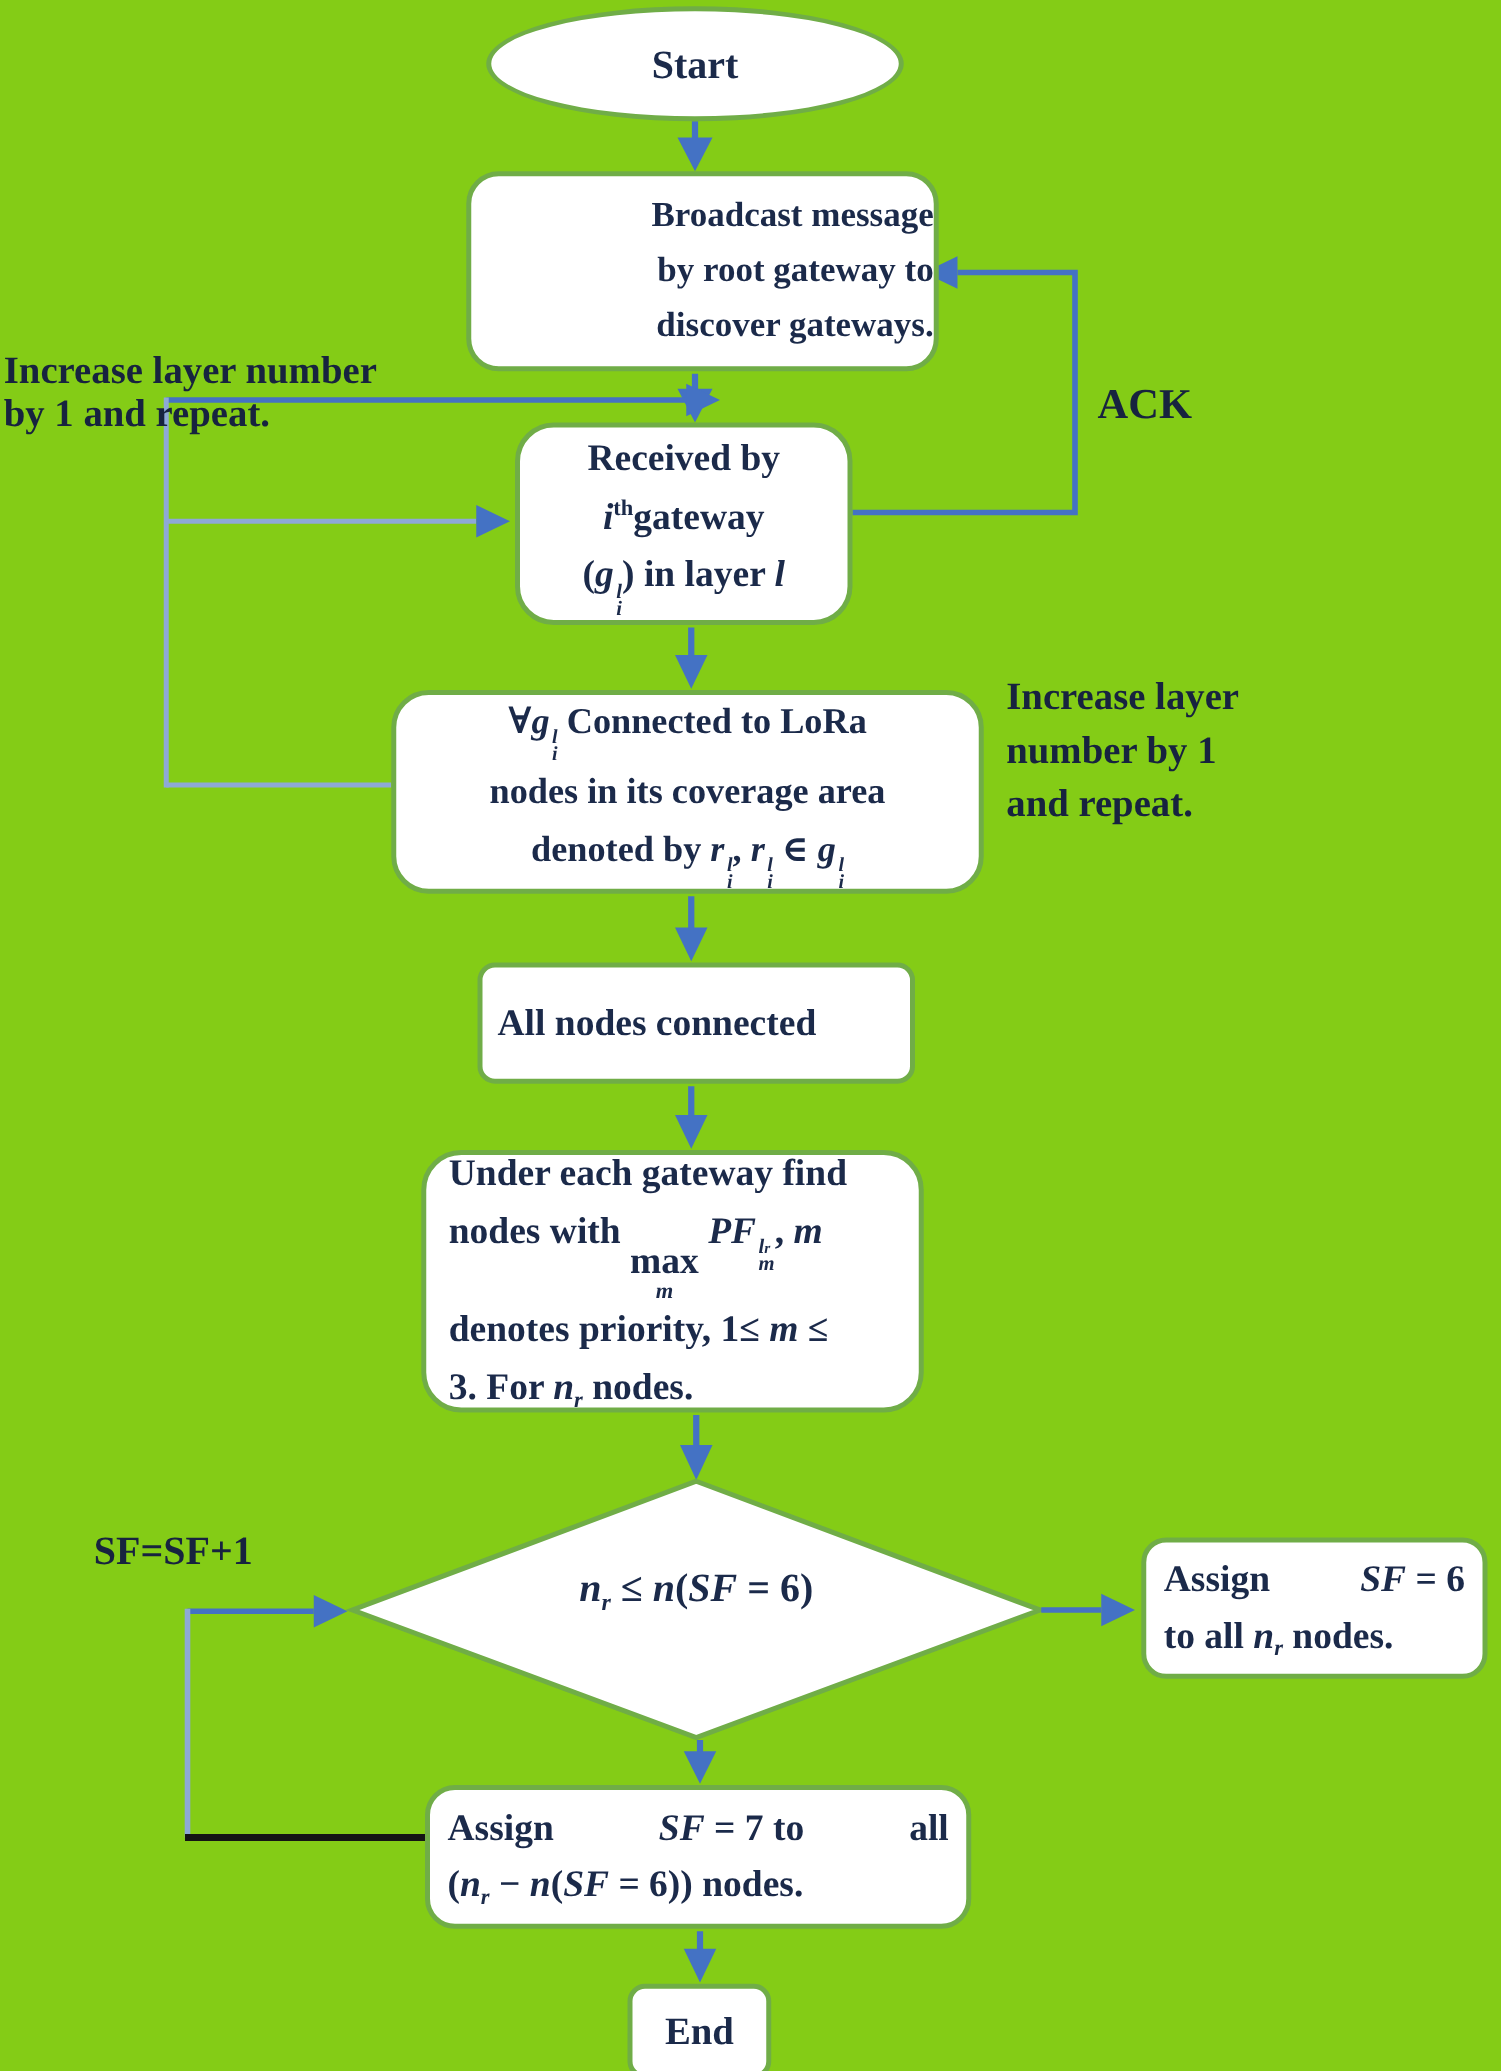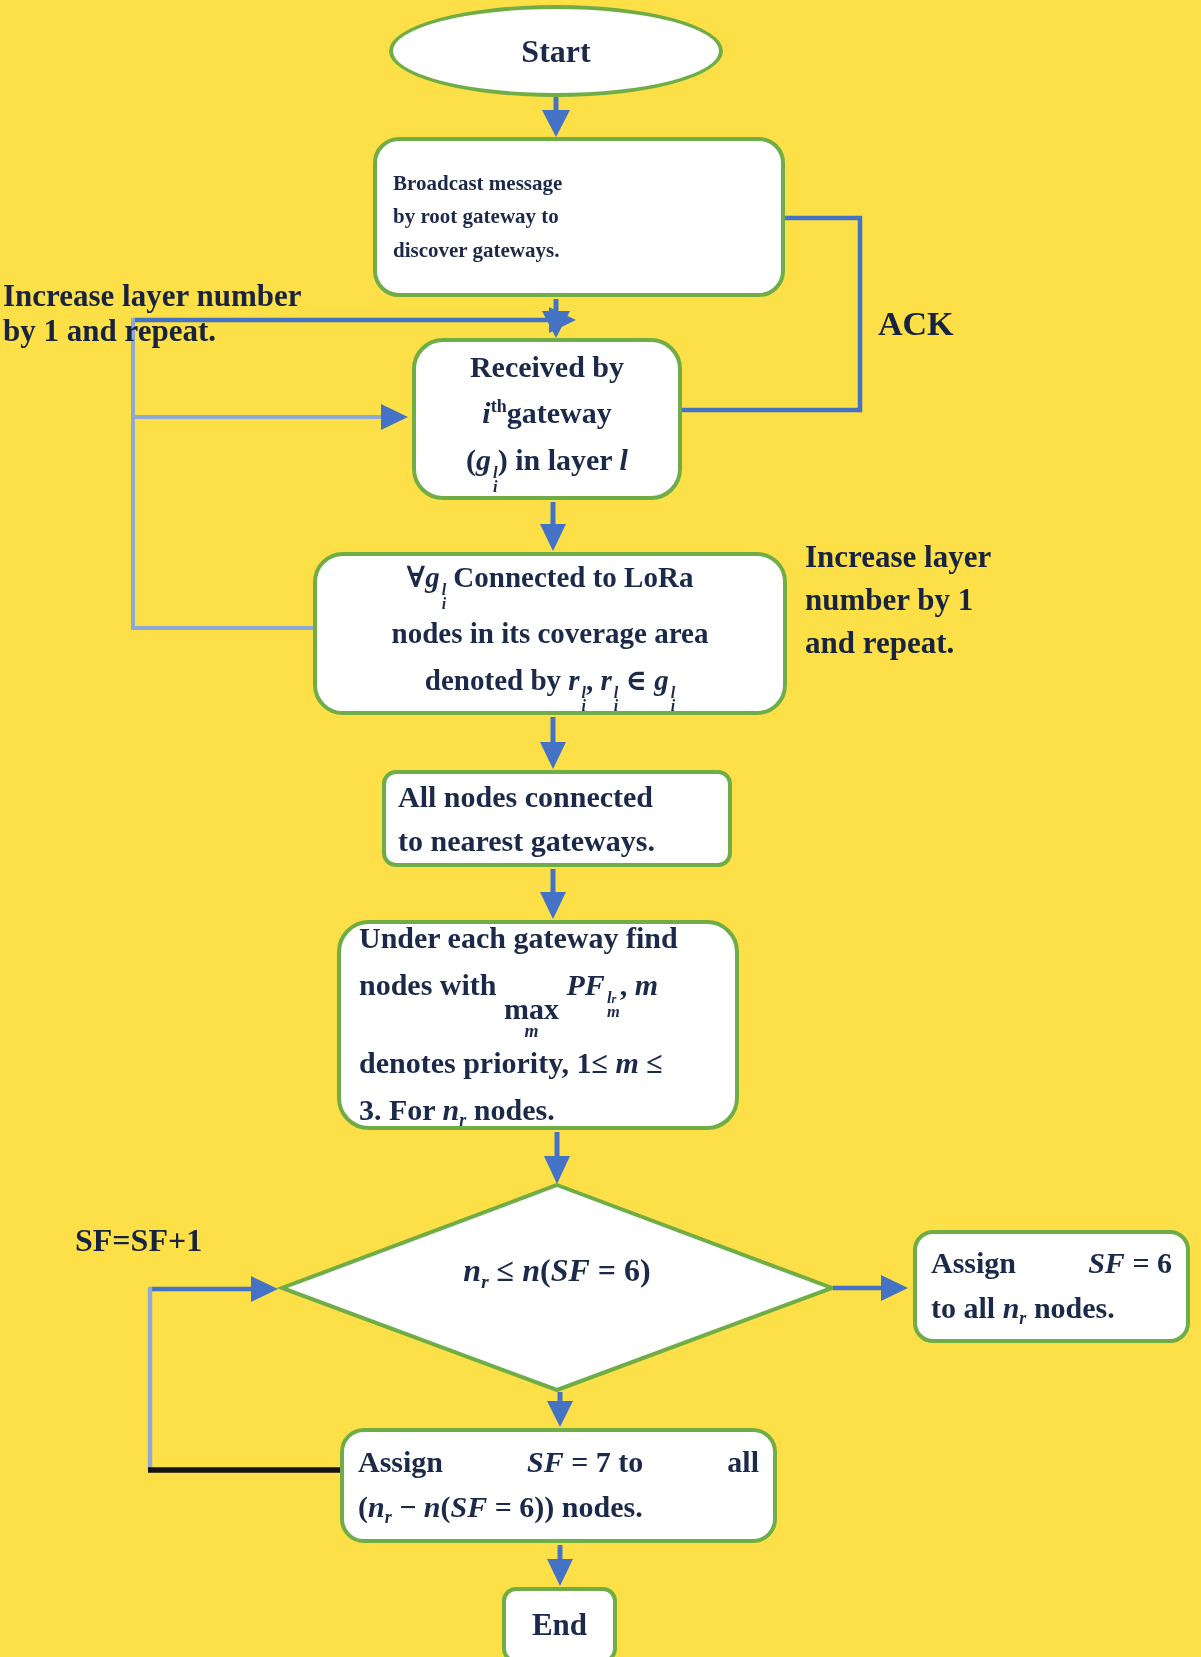--- a/index.html
+++ b/index.html
@@ -1,17 +1,17 @@
 <!DOCTYPE html>
 <html><head>
 <meta charset="utf-8">
 <style>
   html,body{margin:0;padding:0;background:#fff;}
   .canvas{
-    position:relative;width:1201px;height:1657px;background:#fde047;
+    position:relative;width:1201px;height:1657px;background:#84cc16;
     font-family:"Liberation Serif","DejaVu Serif",serif;color:#1b2a4a;overflow:hidden;
   }
   .overlay{position:absolute;left:0;top:0;width:1201px;height:1657px;z-index:0;}
   .node{
     position:absolute;box-sizing:border-box;border:4px solid #70ad47;background:#fff;
     display:flex;flex-direction:column;justify-content:center;font-weight:bold;z-index:1;
   }
   .center{align-items:center;text-align:center;}
   .leftal{align-items:flex-start;text-align:left;}
   .ellipse{border-radius:50%;}
@@ -78,21 +78,21 @@
     <polygon points="547,1401 573,1401 560,1427" fill="#4472c4"></polygon>
 
     <line x1="560" y1="1545" x2="560" y2="1561" stroke="#4472c4" stroke-width="5"></line>
     <polygon points="547,1559 573,1559 560,1586" fill="#4472c4"></polygon>
   </svg>
 
   <div class="node ellipse center" style="left:389px;top:5px;width:334px;height:92px;font-size:32px;">
     <span>Start</span>
   </div>
 
-  <div class="node leftal" style="left:373px;top:137px;width:412px;height:160px;font-size:21px;line-height:1.58;border-radius:26px;padding:0 0 0 16px;">
+  <div class="node leftal" style="left:373px;top:137px;width:378px;height:160px;font-size:28px;line-height:1.58;border-radius:26px;padding:0 0 0 16px;align-items:flex-end;">
     <span class="ln">Broadcast message</span>
     <span class="ln">by root gateway to</span>
     <span class="ln">discover gateways.</span>
   </div>
 
   <div class="node center" style="left:412px;top:338px;width:270px;height:162px;font-size:30px;line-height:1.55;border-radius:31px;">
     <span class="ln">Received by</span>
     <span class="ln"><span class="it">i</span><sup style="font-size:0.6em;">th</sup><span>gateway</span></span>
     <span class="ln"><span>(</span><span><span class="it">g</span><span class="ss">
             <span>l</span>
@@ -113,21 +113,20 @@
             <span>l</span>
             <span>i</span>
           </span></span><span> ∈ </span><span><span class="it">g</span><span class="ss">
             <span>l</span>
             <span>i</span>
           </span></span></span>
   </div>
 
   <div class="node leftal" style="left:382px;top:770px;width:350px;height:97px;font-size:30px;line-height:1.45;border-radius:14px;padding:0 0 0 12px;">
     <span class="ln">All nodes connected</span>
-    <span class="ln">to nearest gateways.</span>
   </div>
 
   <div class="node leftal" style="left:337px;top:920px;width:402px;height:210px;font-size:30px;line-height:1.55;border-radius:32px;padding:0 10px 0 18px;">
     <span class="ln">Under each gateway find</span>
     <span class="ln"><span>nodes with </span><span class="mstack">
           <span class="mtop">max</span>
           <span class="mbot">m</span>
         </span>&nbsp;<span><span class="it">PF</span><span class="ss">
             <span><span>l</span><span class="ssr">r</span></span>
             <span>m</span>

